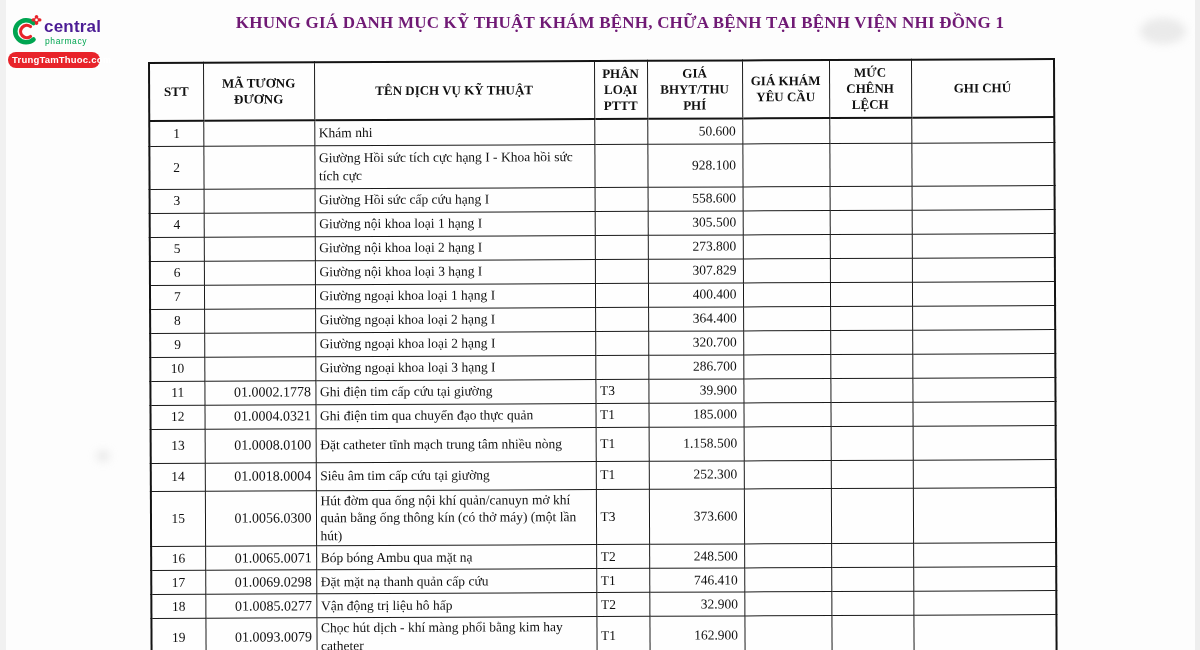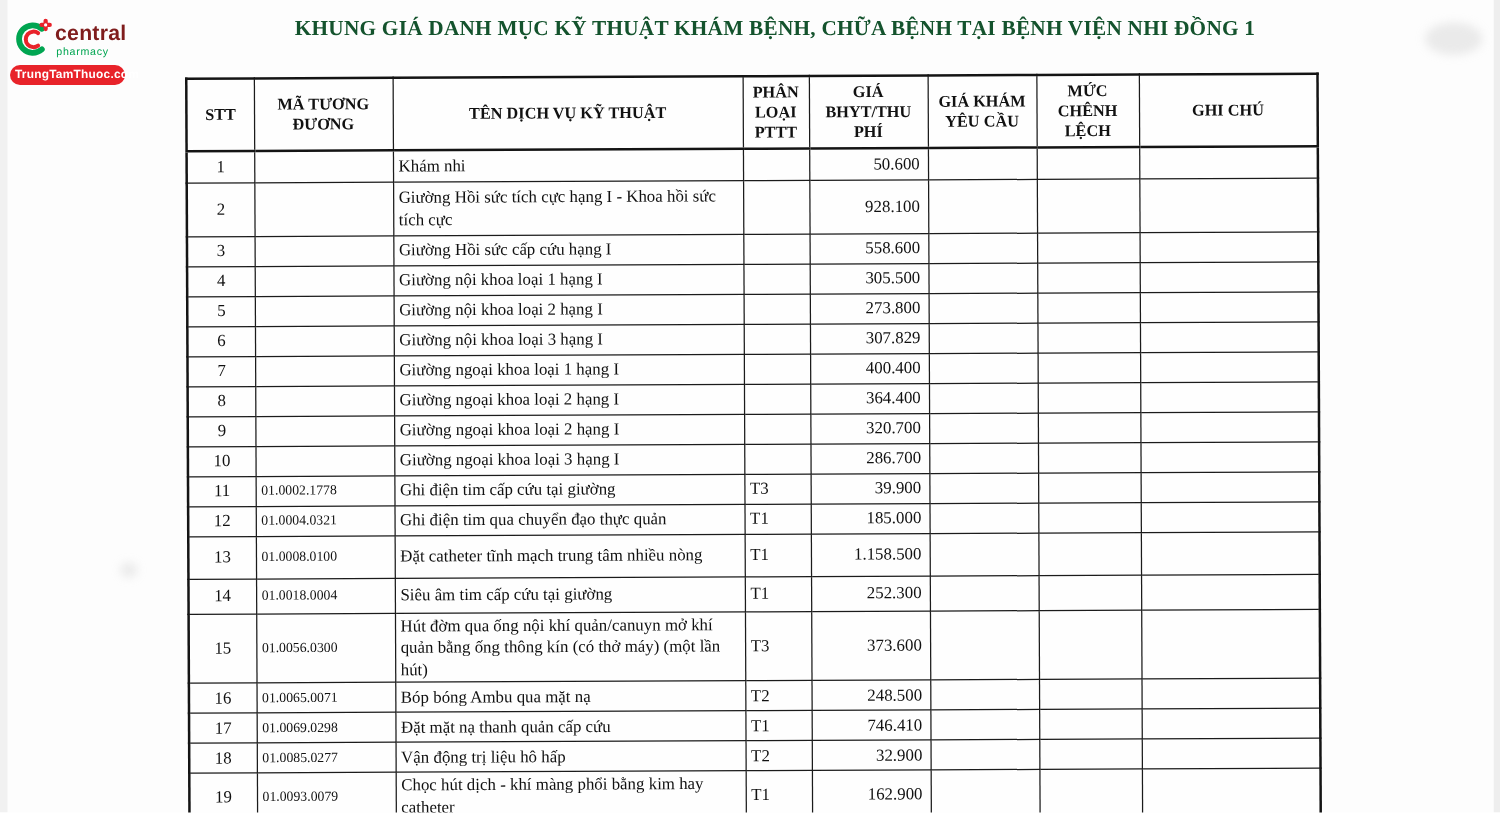--- a/index.html
+++ b/index.html
@@ -16,33 +16,33 @@
   .edge-right{position:absolute;right:0;top:0;width:5px;height:650px;background:#eeeeee;}
   .smudge{position:absolute;border-radius:50%;filter:blur(4px);background:rgba(180,180,180,.25);}
   .smudge.a{left:1140px;top:18px;width:46px;height:26px;}
   .smudge.b{left:96px;top:450px;width:14px;height:12px;}
 
   
   .logo{position:absolute;left:8px;top:12px;width:108px;}
   .logo-row{display:flex;align-items:flex-start;}
   .logo-c{width:34px;height:36px;flex:0 0 auto;}
   .logo-text{margin-left:2px;margin-top:6px;line-height:1;}
-  .logo-brand{font-family:"Liberation Sans", sans-serif;font-weight:bold;font-size:17px;color:#7f1d1d;letter-spacing:.2px;}
+  .logo-brand{font-family:"Liberation Sans", sans-serif;font-weight:bold;font-size:17px;color:#4c1d95;letter-spacing:.2px;}
   .logo-sub{font-family:Liberation Sans, sans-serif;font-size:8.5px;color:#00a551;margin-top:2px;margin-left:1px;letter-spacing:.6px;}
   .logo-pill{
     margin-top:4px;background:#e8232a;color:#fff;border-radius:9px;
     font-family:"Liberation Sans", sans-serif;font-weight:bold;font-size:9.5px;
     text-align:center;padding:2px 4px 3px 4px;width:92px;box-sizing:border-box;letter-spacing:.2px;
   }
 
   
   .title{
     position:absolute;left:150px;top:13px;width:940px;
     text-align:center;font-weight:bold;font-size:17px;letter-spacing:.2px;
-    color:#14532d;
+    color:#701a75;
   }
 
   
   .table-wrap{
     position:absolute;left:148px;top:62px;width:905px;
     transform:rotate(-0.25deg);transform-origin:0 0;
   }
   table{border-collapse:collapse;table-layout:fixed;width:905px;background:#fefefe;}
   th,td{
     border:1px solid #1b1b1b;
@@ -51,21 +51,21 @@
     overflow:hidden;
     vertical-align:middle;
   }
   table{border:2px solid #141414;}
   thead th{
     border-bottom:2px solid #141414;
     font-weight:bold;font-size:13px;text-align:center;line-height:1.25;
     padding:2px 2px;
   }
   td.c-stt{text-align:center;}
-  td.c-code{text-align:left;font-size:11px;}
+  td.c-code{text-align:right;font-size:14px;}
   td.c-name{text-align:left;line-height:1.3;}
   td.c-pttt{text-align:left;}
   td.c-price{text-align:right;padding-right:6px;padding-left:10px;}
   td.c-empty{}
 </style>
 </head>
 <body>
 
 <div class="edge-left"></div>
 <div class="edge-right"></div>

